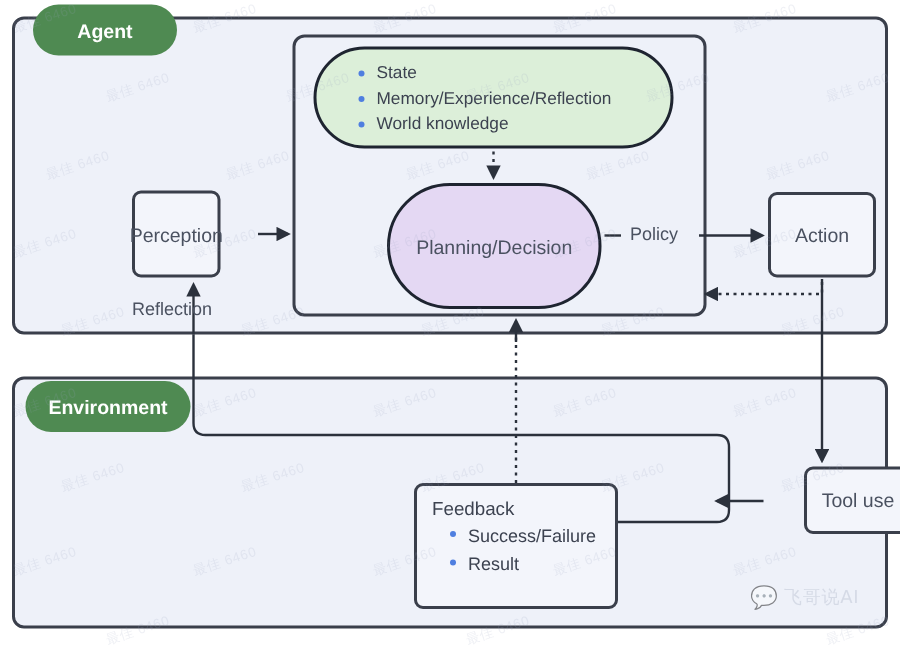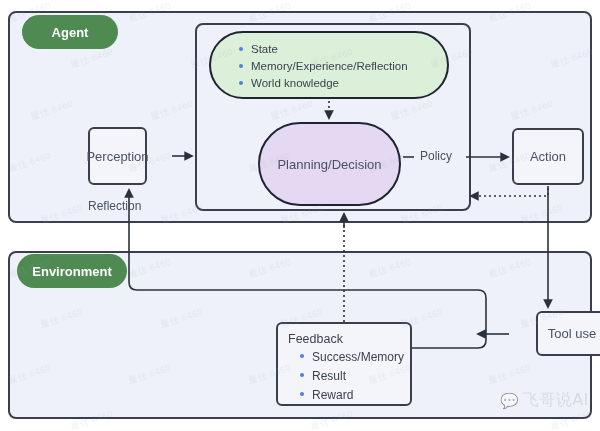--- a/index.html
+++ b/index.html
@@ -177,21 +177,21 @@
     gap: 4px;
     opacity: 0.45;
     z-index: 6;
   }
   .wechat .glyph {
     font-size: 15px;
     color: #b9c0d0;
     line-height: 1;
   }
   .wechat .wtext {
-    font-size: 16px;
+    font-size: 12px;
     color: #b9c0d0;
     font-family: "DejaVu Sans", sans-serif;
     letter-spacing: 0.5px;
   }
 </style>
 </head>
 <body>
 
 <div id="canvas">
 
@@ -244,21 +244,21 @@
     <div class="wm" style="left:368px;top:368px;">最佳 6460</div>
     <div class="wm" style="left:488px;top:368px;">最佳 6460</div>
 
     <div class="wm" style="left:70px; top:414px;">最佳 6460</div>
     <div class="wm" style="left:310px;top:414px;">最佳 6460</div>
     <div class="wm" style="left:550px;top:414px;">最佳 6460</div>
   </div>
 
   <div class="panel" style="left:8px; top:11px; width:584px; height:212px;"></div>
 
-  <div class="pill" style="left:22px; top:15px; width:96px; height:34px;">Agent</div>
+  <div class="pill" style="left:22px; top:3px; width:96px; height:34px;">Agent</div>
 
   <div class="panel-inner" style="left:195px; top:23px; width:276px; height:188px;"></div>
 
   <div class="stadium memory" style="left:209px; top:31px; width:240px; height:68px;">
     <ul class="bullets">
       <li>State</li>
       <li>Memory/Experience/Reflection</li>
       <li>World knowledge</li>
     </ul>
   </div>
@@ -275,23 +275,22 @@
 
   <div class="panel" style="left:8px; top:251px; width:584px; height:168px;"></div>
 
   <div class="pill" style="left:17px; top:254px; width:110px; height:34px;">Environment</div>
 
   <div class="box" style="left:512px; top:311px; width:72px; height:45px;margin-left:24px;">Tool use</div>
 
   <div class="card" style="left:276px; top:322px; width:136px; height:84px;">
     <div class="card-title">Feedback</div>
     <ul class="bullets">
-      <li>Success/Memory</li>
+      <li>Success/Failure</li>
       <li>Result</li>
-      <li>Reward</li>
     </ul>
   </div>
 
   <svg class="wires" viewBox="0 0 600 431" xmlns="http://www.w3.org/2000/svg">
     <defs>
       <marker id="arrow" viewBox="0 0 10 10" refX="8" refY="5" markerWidth="6" markerHeight="6" orient="auto-start-reverse">
         <path d="M 0 0 L 10 5 L 0 10 z" fill="#2b313c"></path>
       </marker>
       <marker id="arrowdot" viewBox="0 0 10 10" refX="8" refY="5" markerWidth="6" markerHeight="6" orient="auto-start-reverse">
         <path d="M 0 0 L 10 5 L 0 10 z" fill="#2b313c"></path>

